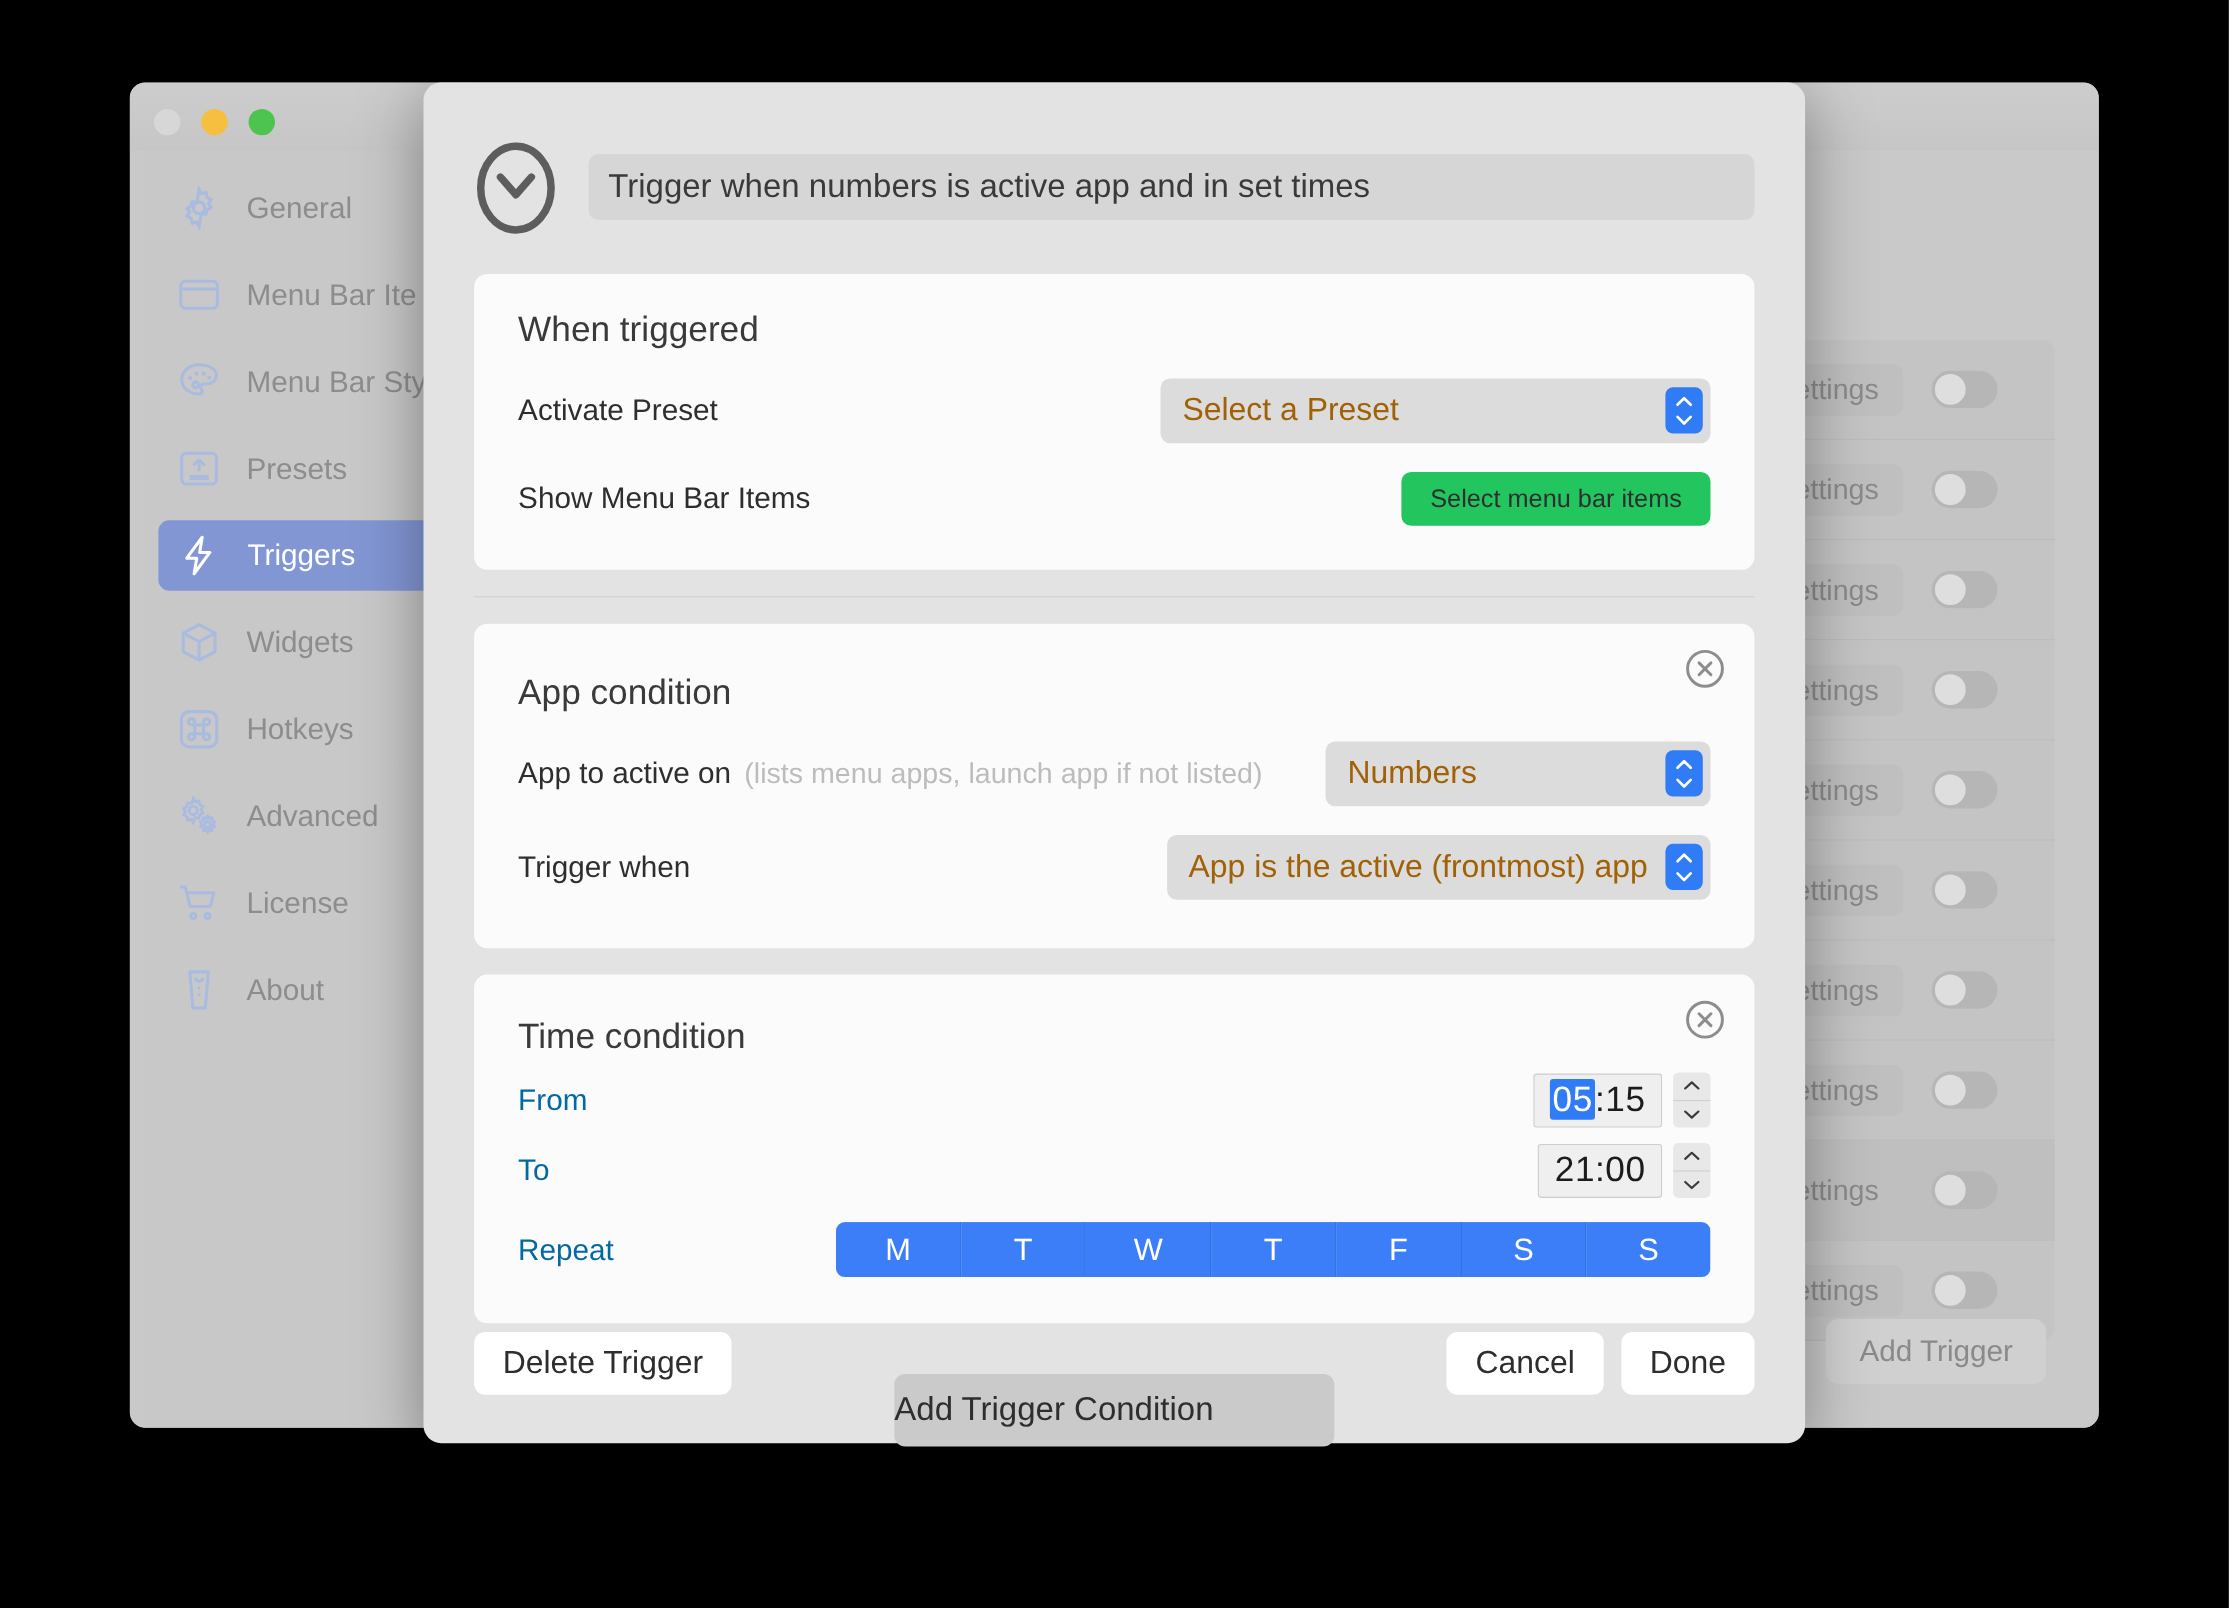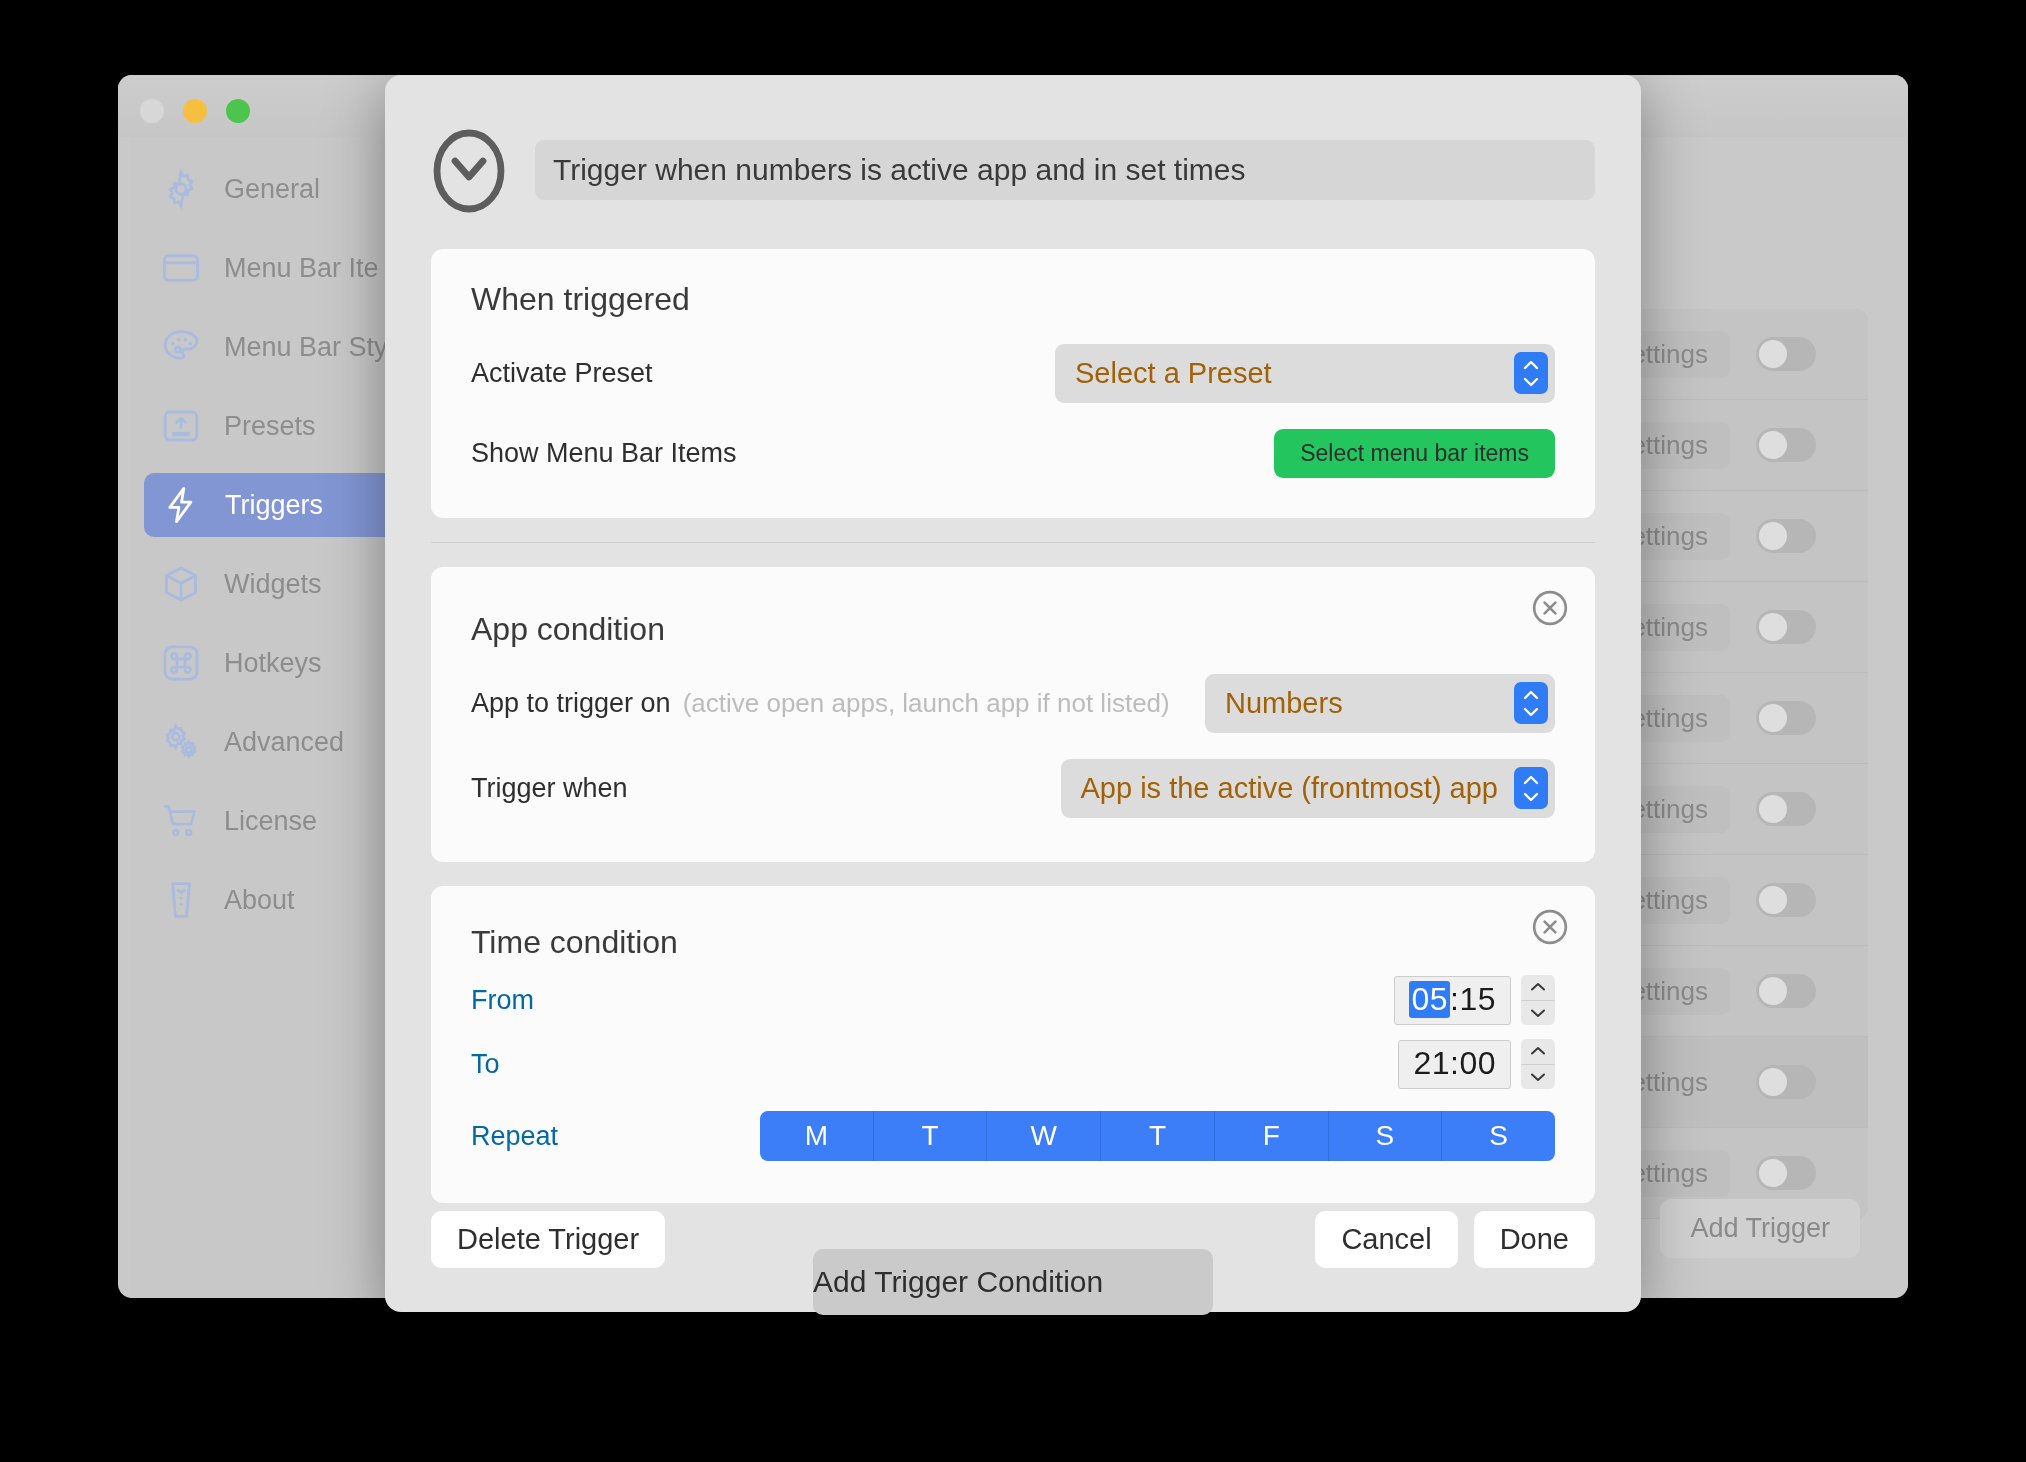--- a/index.html
+++ b/index.html
@@ -471,22 +471,22 @@
       <span class="close-x">
         <svg viewBox="0 0 24 24" fill="none" stroke="#8d8d8d" stroke-width="1.7" stroke-linecap="round">
           <circle cx="12" cy="12" r="10"></circle>
             <path d="M8.6 8.6l6.8 6.8M15.4 8.6l-6.8 6.8"></path>
         </svg>
       </span>
 
       <div class="card-title">App condition</div>
 
       <div class="row">
-        <span class="label">App to trigger on</span>
-        <span class="hint">(active open apps, launch app if not listed)</span>
+        <span class="label">App to active on</span>
+        <span class="hint">(lists menu apps, launch app if not listed)</span>
         <span class="spacer"></span>
         <span class="popup" style="width:350px">
           <span>Numbers</span>
           <span class="arrows">
             <svg viewBox="0 0 20 12" fill="none" stroke="#fff" stroke-width="2.4" stroke-linecap="round" stroke-linejoin="round">
                 <path d="M4 8L10 2l6 6"></path>
               </svg>
             <svg viewBox="0 0 20 12" fill="none" stroke="#fff" stroke-width="2.4" stroke-linecap="round" stroke-linejoin="round">
                 <path d="M4 4l6 6 6-6"></path>
               </svg>

